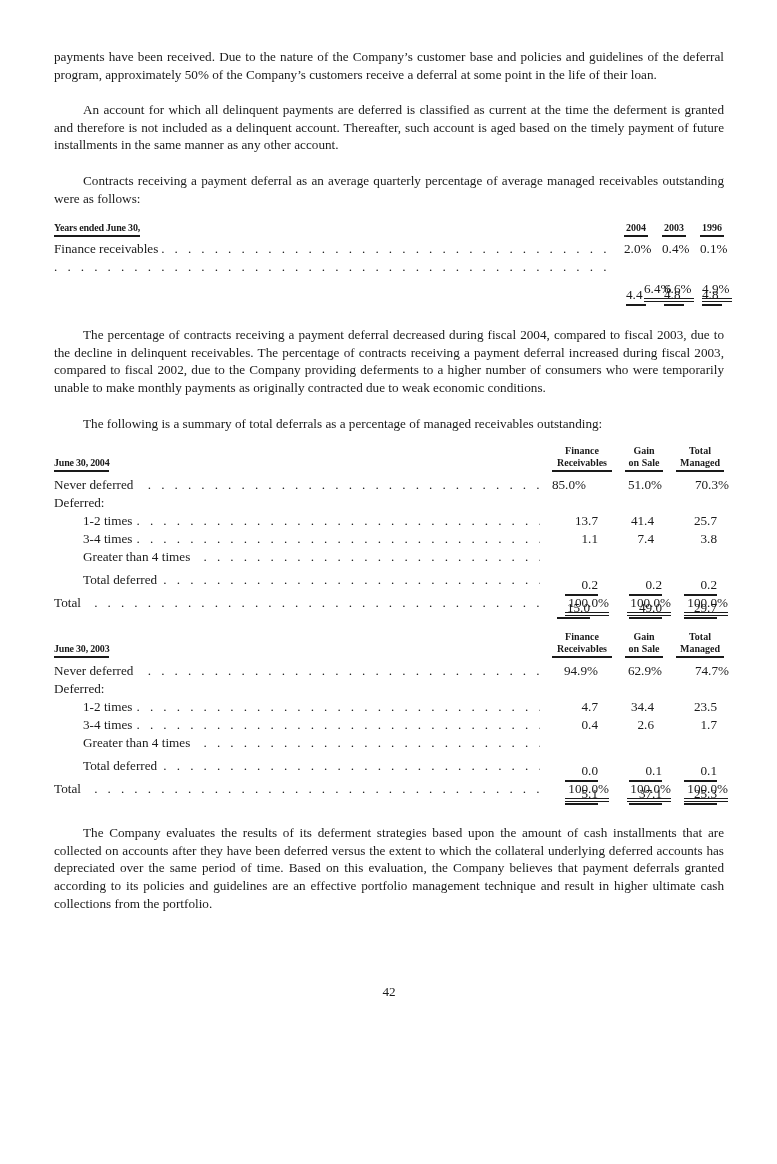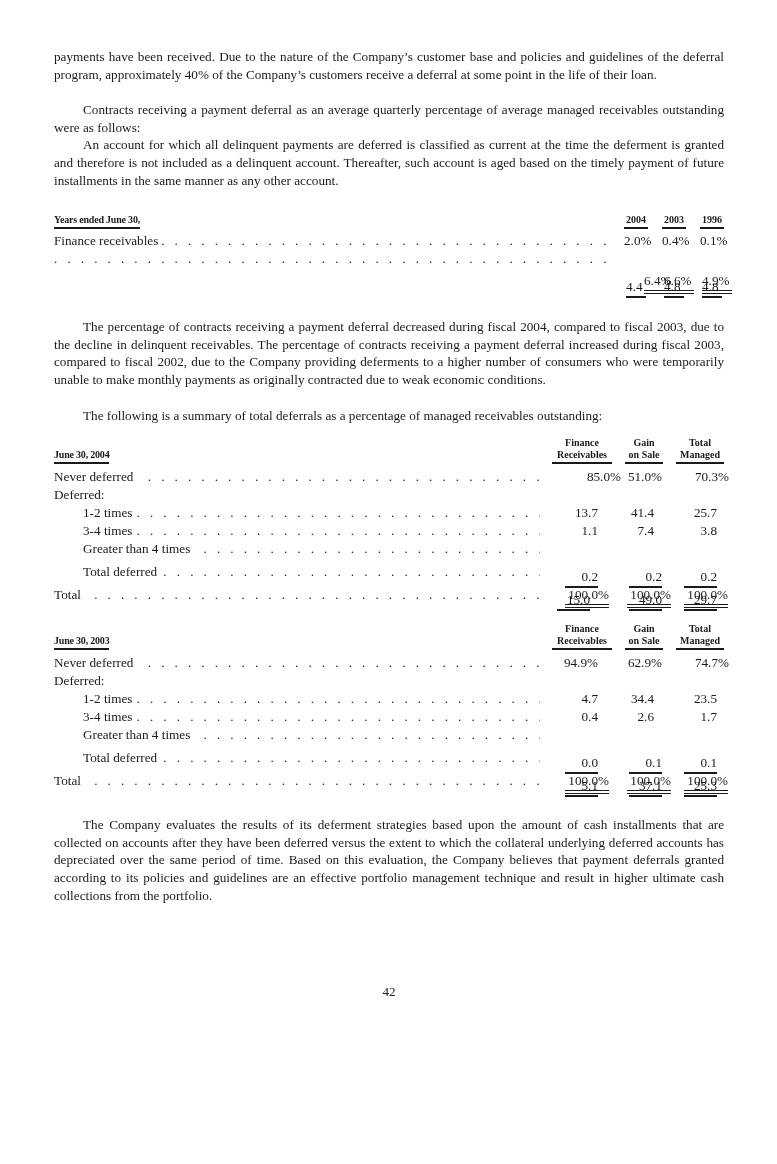--- a/index.html
+++ b/index.html
@@ -26,23 +26,23 @@
     .ul { border-bottom: 2px solid #1a1a1a; margin-top: 28px; }
     .dbl { border-bottom: 4px double #1a1a1a; }
 
     .page-num { position: absolute; left: 0; width: 670px; text-align: center; top: 935px; }
   </style>
 </head>
 <body>
 
 <div class="page">
 
-  <p class="mb">payments have been received. Due to the nature of the Company’s customer base and policies and guidelines of the deferral program, approximately 40% of the Company’s customers receive a deferral at some point in the life of their loan.</p>
+  <p class="mb">payments have been received. Due to the nature of the Company’s customer base and policies and guidelines of the deferral program, approximately 50% of the Company’s customers receive a deferral at some point in the life of their loan.</p>
+  <p class="indent mb">An account for which all delinquent payments are deferred is classified as current at the time the deferment is granted and therefore is not included as a delinquent account. Thereafter, such account is aged based on the timely payment of future installments in the same manner as any other account.</p>
   <p class="indent">Contracts receiving a payment deferral as an average quarterly percentage of average managed receivables outstanding were as follows:</p>
-  <p class="indent mb">An account for which all delinquent payments are deferred is classified as current at the time the deferment is granted and therefore is not included as a delinquent account. Thereafter, such account is aged based on the timely payment of future installments in the same manner as any other account.</p>
 
   <div class="ftable" style="margin-top:8px;">
     <div class="row" style="height:22px;">
       <span class="hdr-label">Years ended June 30,</span>
       <span class="colhdr" style="left:570px;width:24px;">2004</span>
       <span class="colhdr" style="left:608px;width:24px;">2003</span>
       <span class="colhdr" style="left:646px;width:24px;">1996</span>
     </div>
     <div class="row" style="margin-top:3px;">
       <div class="dots" style="width:556px;">. . . . . . . . . . . . . . . . . . . . . . . . . . . . . . . . . . . . . . . . . . . . . . . . . . . . . . . . . . . . . . . . . . . . . . . . . . . . . . . . . . . . . . . . . . . . . . . . . . . . . . . . . . .</div>
@@ -70,21 +70,21 @@
   <div class="ftable" style="margin-top:12px;">
     <div class="row" style="height:28px;">
       <span class="hdr-label">June 30, 2004</span>
       <span class="colhdr" style="left:498px;width:60px;"><span>Finance</span><br><span>Receivables</span></span>
       <span class="colhdr" style="left:571px;width:38px;"><span>Gain</span><br><span>on Sale</span></span>
       <span class="colhdr" style="left:622px;width:48px;"><span>Total</span><br><span>Managed</span></span>
     </div>
     <div class="row" style="margin-top:4px;">
       <div class="dots" style="width:486px;">. . . . . . . . . . . . . . . . . . . . . . . . . . . . . . . . . . . . . . . . . . . . . . . . . . . . . . . . . . . . . . . . . . . . . . . . . . . . . . . . . . . . . . . . . . . . . .</div>
       <div class="label" style="width:486px;"><span class="lbl">Never deferred</span></div>
-      <span class="num" style="left:523px;width:44px;">85.0%</span>
+      <span class="num" style="left:488px;width:44px;">85.0%</span>
       <span class="num" style="left:560px;width:48px;">51.0%</span>
       <span class="num" style="left:620px;width:55px;">70.3%</span>
     </div>
     <div class="row">
       <div class="label"><span class="lbl">Deferred:</span></div>
     </div>
     <div class="row">
       <div class="dots" style="left:29px;width:457px;">. . . . . . . . . . . . . . . . . . . . . . . . . . . . . . . . . . . . . . . . . . . . . . . . . . . . . . . . . . . . . . . . . . . . . . . . . . . . . . . . . . . . . . . . . . . . . .</div>
       <div class="label sub" style="width:457px;"><span class="lbl" style="padding-right:1px;">1-2 times</span></div>
       <span class="num" style="left:500px;width:44px;">13.7</span>

